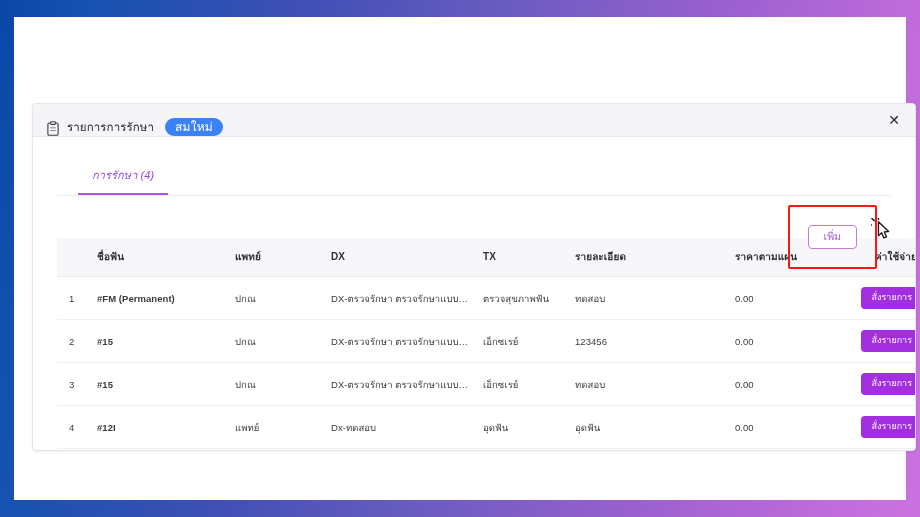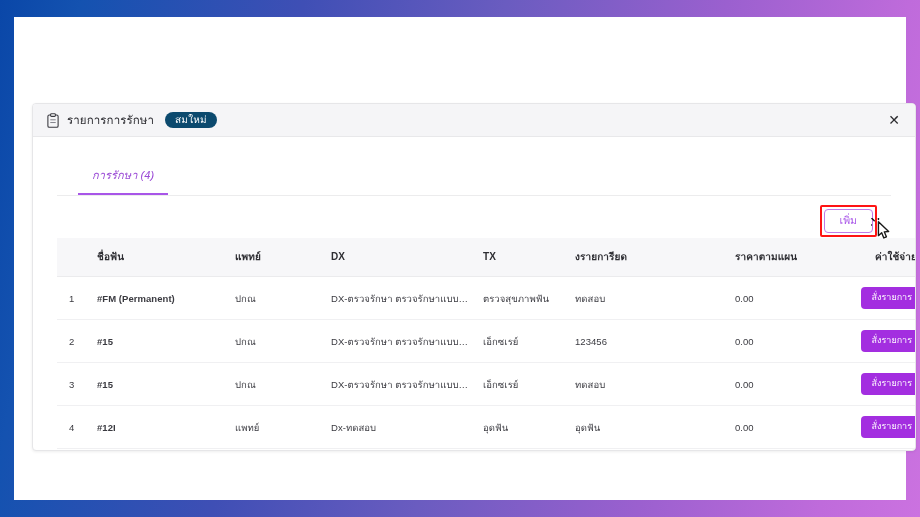--- a/index.html
+++ b/index.html
@@ -38,44 +38,44 @@
     border-radius: 4px;
     box-shadow: 0 1px 3px rgba(0,0,0,0.07);
     overflow: hidden;
   }
 
   .modal-header {
     height: 33px;
     background: #f5f5f7;
     border-bottom: 1px solid #e8e8ea;
     display: flex;
-    align-items: center;
+    align-items: flex-end;
     padding: 0 0 0 13px;
     position: relative;
   }
 
   .clipboard-icon {
     width: 14px;
     height: 15px;
     flex: 0 0 auto;
     margin-right: 7px;
     display: block;
   }
 
   .modal-title {
     font-size: 11.5px;
     color: #2b2b30;
     letter-spacing: .1px;
   }
 
   .status-badge {
     margin-left: 11px;
-    background: #0c4a6e;
+    background: #3b82f6;
     color: #ffffff;
-    font-size: 10px;
+    font-size: 12px;
     border-radius: 9px;
     padding: 3px 10px 3.5px;
     line-height: 1;
     letter-spacing: .2px;
     white-space: nowrap;
   }
 
   .close-btn {
     position: absolute;
     right: 8px;
@@ -121,21 +121,21 @@
     position: relative;
     height: 38px;
     margin: 0 24px;
   }
 
   .add-btn-highlight {
     position: absolute;
     right: 14px;
     top: 9px;
     border: 2px solid #ff1414;
-    padding: 2px;
+    padding: 18px;
     border-radius: 2px;
   }
 
   .add-btn {
     display: block;
     border: 1px solid #c07ae8;
     background: #ffffff;
     color: #a855e8;
     font-size: 10.5px;
     border-radius: 4px;
@@ -263,21 +263,21 @@
 
     <div class="table-wrap">
       <table class="treatment-table">
         <thead>
           <tr>
             <th class="col-idx"></th>
             <th class="col-tooth">ชื่อฟัน</th>
             <th class="col-doc">แพทย์</th>
             <th class="col-dx">DX</th>
             <th class="col-tx">TX</th>
-            <th class="col-detail">งรายการียด</th>
+            <th class="col-detail">รายละเอียด</th>
             <th class="col-price">ราคาตามแผน</th>
             <th class="col-cost">ค่าใช้จ่าย</th>
           </tr>
         </thead>
         <tbody>
 
           <tr>
             <td class="col-idx">1</td>
             <td class="col-tooth">#FM (Permanent)</td>
             <td class="col-doc">ปกณ</td>

